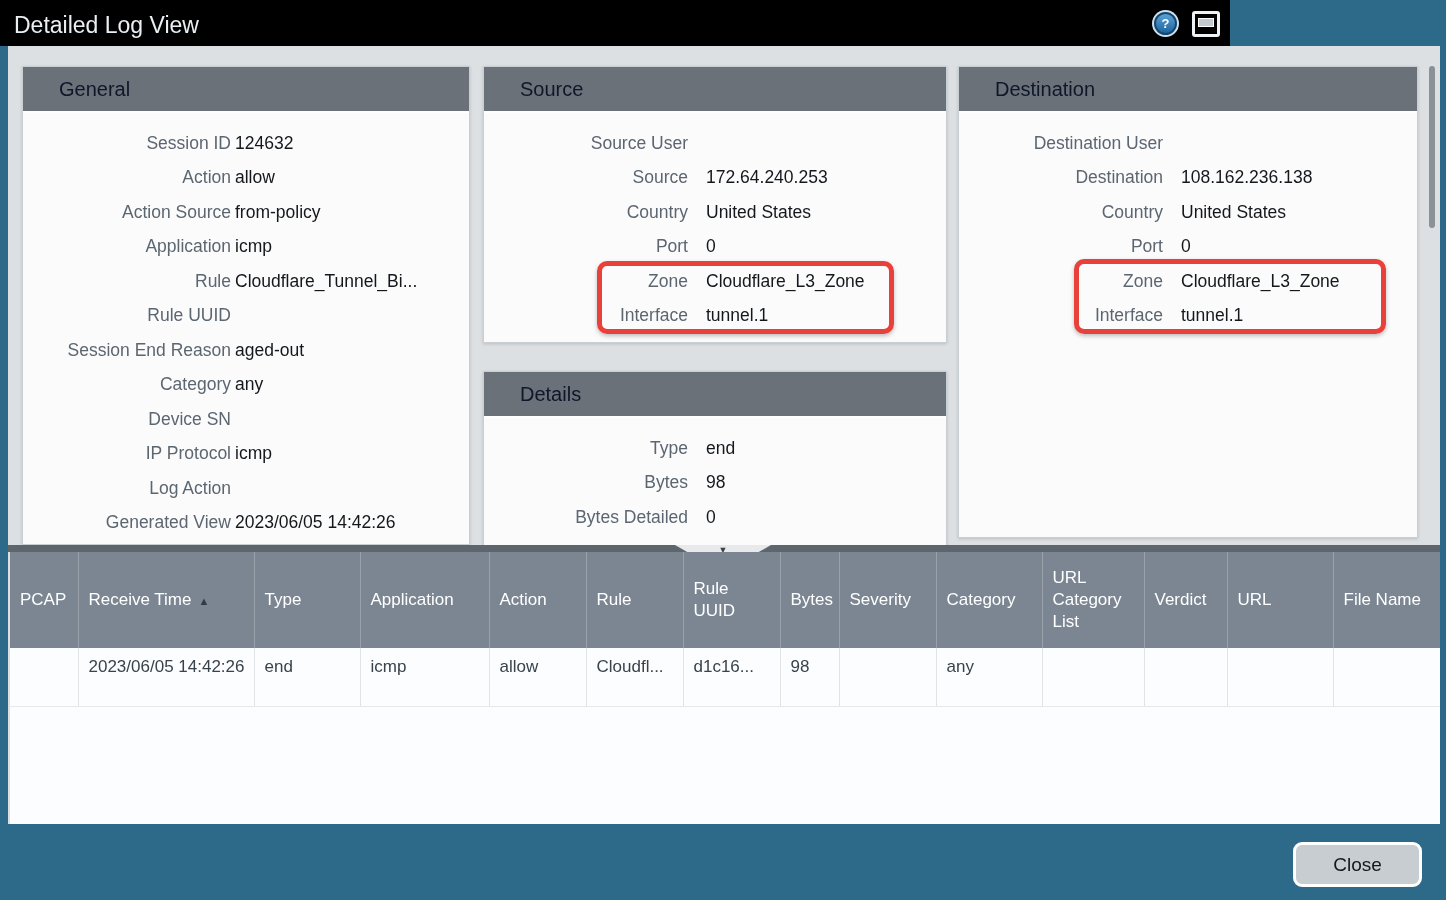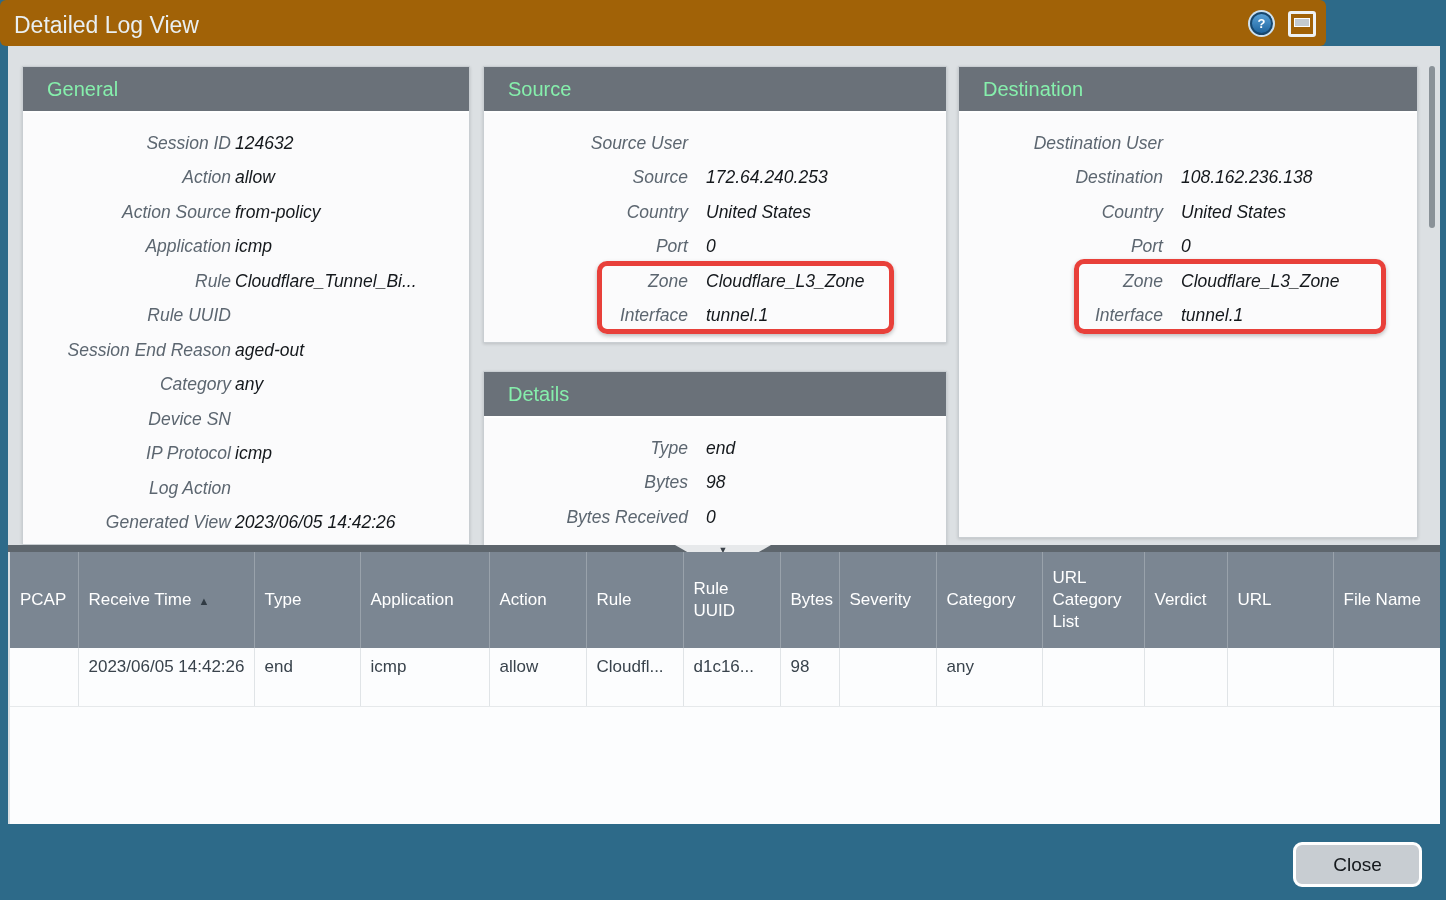--- a/index.html
+++ b/index.html
@@ -1,34 +1,34 @@
 <!DOCTYPE html>
 <html><head>
 <meta charset="utf-8">
 <style>
   html,body{margin:0;padding:0;background:#20566f;}
   *{box-sizing:border-box;font-family:"Liberation Sans","DejaVu Sans",sans-serif;}
   .window{position:relative;width:1446px;height:900px;background:#2d6a89;overflow:hidden;}
 
   
-  .titlebar{position:absolute;left:0;top:0;width:1326px;height:46px;background:#a16207;border-radius:6px;}
+  .titlebar{position:absolute;left:0;top:0;width:1230px;height:46px;background:#000000;}
   .title{position:absolute;left:14px;top:0;height:46px;line-height:50px;color:#e9eff2;font-size:23px;}
   .titlebar-icons{position:absolute;right:10px;top:10px;display:flex;gap:13px;align-items:center;}
   .help-icon{width:27px;height:27px;border-radius:50%;background:#cde1f0;display:flex;align-items:center;justify-content:center;cursor:pointer;}
   .help-inner{width:23px;height:23px;border-radius:50%;background:linear-gradient(#5aa2d8,#1e649e);border:2px solid #17476e;color:#fff;font-weight:bold;font-size:13px;display:flex;align-items:center;justify-content:center;}
   .win-icon{width:28px;height:26px;border:3px solid #eef2f4;border-radius:3px;position:relative;cursor:pointer;}
   .win-icon-inner{position:absolute;left:3px;right:3px;top:4px;height:9px;background:#c3cad0;border:1px solid #fdfdfd;}
 
   
   .content{position:absolute;left:8px;top:46px;width:1432px;height:778px;background:#dce0e3;overflow:hidden;}
 
   
   .panel{position:absolute;background:#fbfbfc;border:1px solid #c9ced2;box-shadow:0 1px 3px rgba(0,0,0,0.15);overflow:hidden;}
-  .panel-header{height:46px;background:#6a7179;border-bottom:2px solid #fff;color:#86efac;font-size:20px;line-height:45px;padding-left:24px;}
-  .panel-rows{padding-top:13px;font-style:italic;}
+  .panel-header{height:46px;background:#6a7179;border-bottom:2px solid #fff;color:#0f172a;font-size:20px;line-height:45px;padding-left:36px;}
+  .panel-rows{padding-top:13px;}
   .prow{display:flex;align-items:center;min-height:34.5px;line-height:21px;font-size:17.5px;}
   .plabel{width:204px;text-align:right;color:#5c6670;flex:none;}
   .panel-general .plabel{width:208px;}
   .pvalue{margin-left:18px;flex:1;color:#14181c;padding-right:8px;overflow-wrap:break-word;}
   .panel-general .pvalue{margin-left:4px;}
   .hl-box{position:absolute;border:5px solid #e8403a;border-radius:10px;box-shadow:0 2px 4px rgba(0,0,0,0.25);pointer-events:none;}
 
   .panel-general{left:14px;top:20px;width:448px;height:479px;}
   .panel-source{left:475px;top:20px;width:464px;height:277px;}
   .panel-details{left:475px;top:325px;width:464px;height:216px;}
@@ -164,21 +164,21 @@
       <div class="panel-rows">
         <div class="prow">
             <div class="plabel">Type</div>
             <div class="pvalue">end</div>
           </div>
         <div class="prow">
             <div class="plabel">Bytes</div>
             <div class="pvalue">98</div>
           </div>
         <div class="prow">
-            <div class="plabel">Bytes Received</div>
+            <div class="plabel">Bytes Detailed</div>
             <div class="pvalue">0</div>
           </div>
       </div>
     </div>
 
     <div class="panel panel-destination">
       <div class="panel-header">Destination</div>
       <div class="panel-rows">
         <div class="prow">
             <div class="plabel">Destination User</div>

